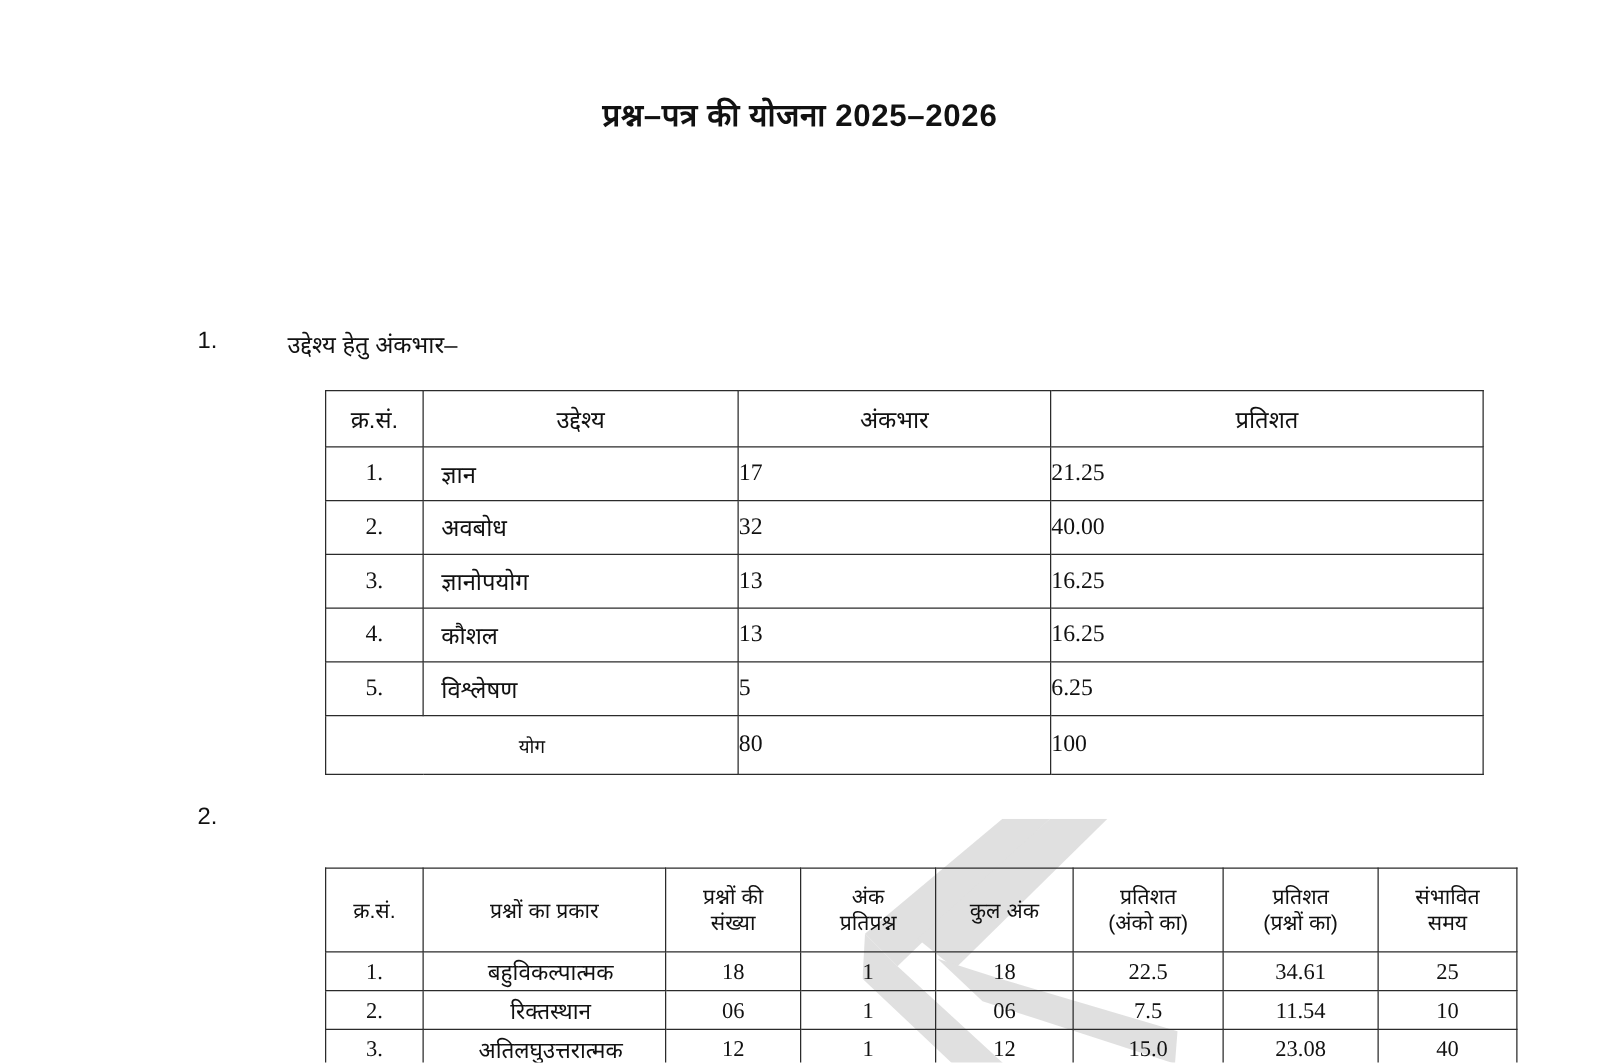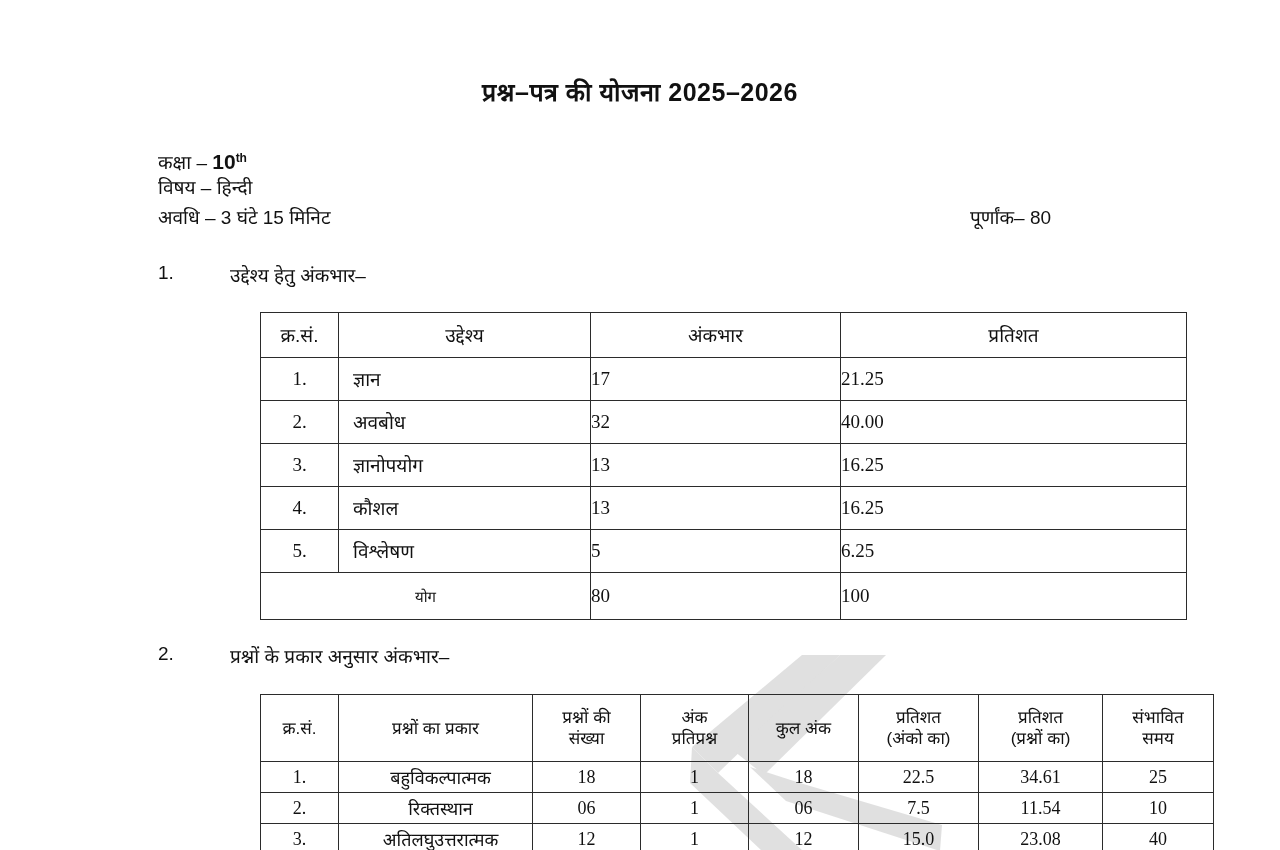--- a/index.html
+++ b/index.html
@@ -197,39 +197,20 @@
     <polygon points="2,92 28,118 150,230 108,230 0,128"></polygon>
     <polygon points="150,0 196,0 74,120 44,96"></polygon>
     <polygon points="60,112 96,146 250,196 252,170 110,128"></polygon>
   </g>
 </svg>
 
 <div id="page">
 
   <div class="doc-title">प्रश्न–पत्र की योजना 2025–2026</div>
 
-  <div class="meta">
-
-    <div class="meta-line">
-      <span>कक्षा –</span>
-      <span class="strong-val">10</span><sup>th</sup>
-    </div>
-
-    <div class="meta-line">
-      <span>विषय –</span>
-      <span>हिन्दी</span>
-    </div>
-
-    <div class="meta-line">
-      <span>अवधि –</span>
-      <span>3 घंटे 15 मिनिट</span>
-      <span class="meta-right">पूर्णांक– 80</span>
-    </div>
-
-  </div>
 
   <div class="section-head" id="sec1">
     <span class="num">1.</span>
     <span class="txt">उद्देश्य हेतु अंकभार–</span>
   </div>
 
   <table class="grid" id="table-objectives">
     <colgroup>
       <col style="width:78px">
       <col style="width:252px">
@@ -278,21 +259,20 @@
       <tr>
         <td class="total-label" colspan="2">योग</td>
         <td class="c-num">80</td>
         <td class="c-num">100</td>
       </tr>
     </tbody>
   </table>
 
   <div class="section-head" id="sec2">
     <span class="num">2.</span>
-    <span class="txt">प्रश्नों के प्रकार अनुसार अंकभार–</span>
   </div>
 
   <table class="grid" id="table-qtypes">
     <colgroup>
       <col style="width:78px">
       <col style="width:194px">
       <col style="width:108px">
       <col style="width:108px">
       <col style="width:110px">
       <col style="width:120px">

